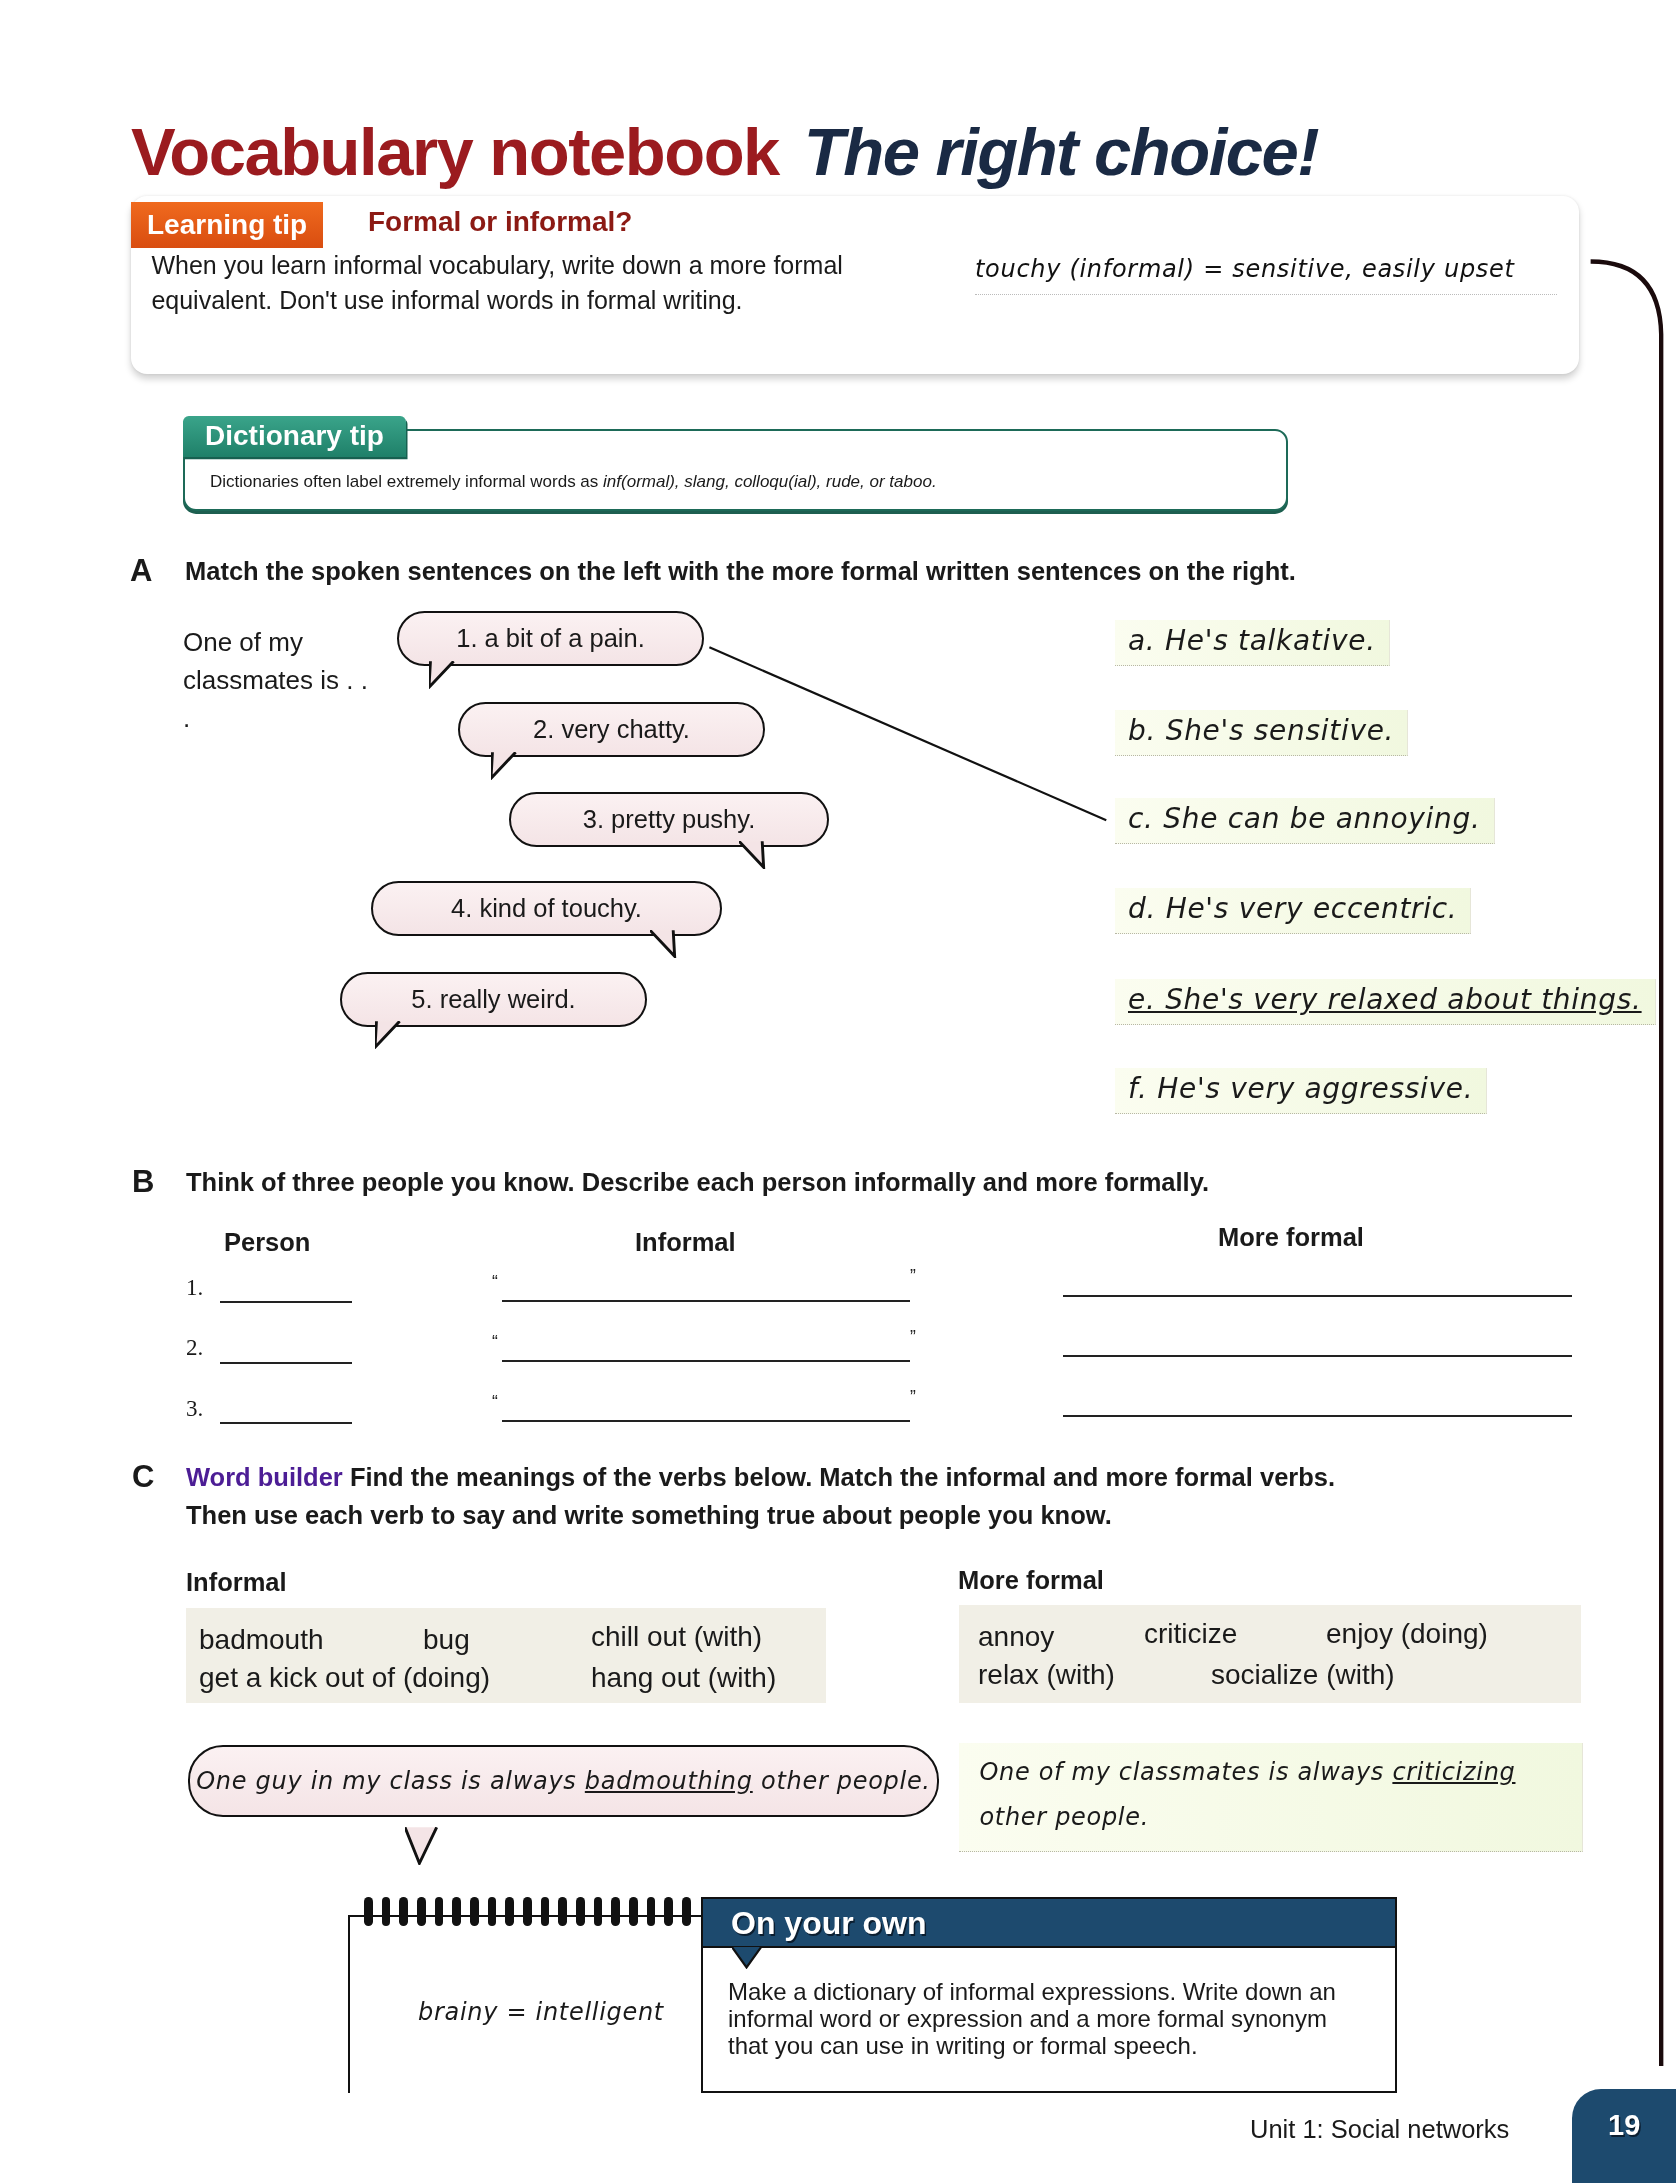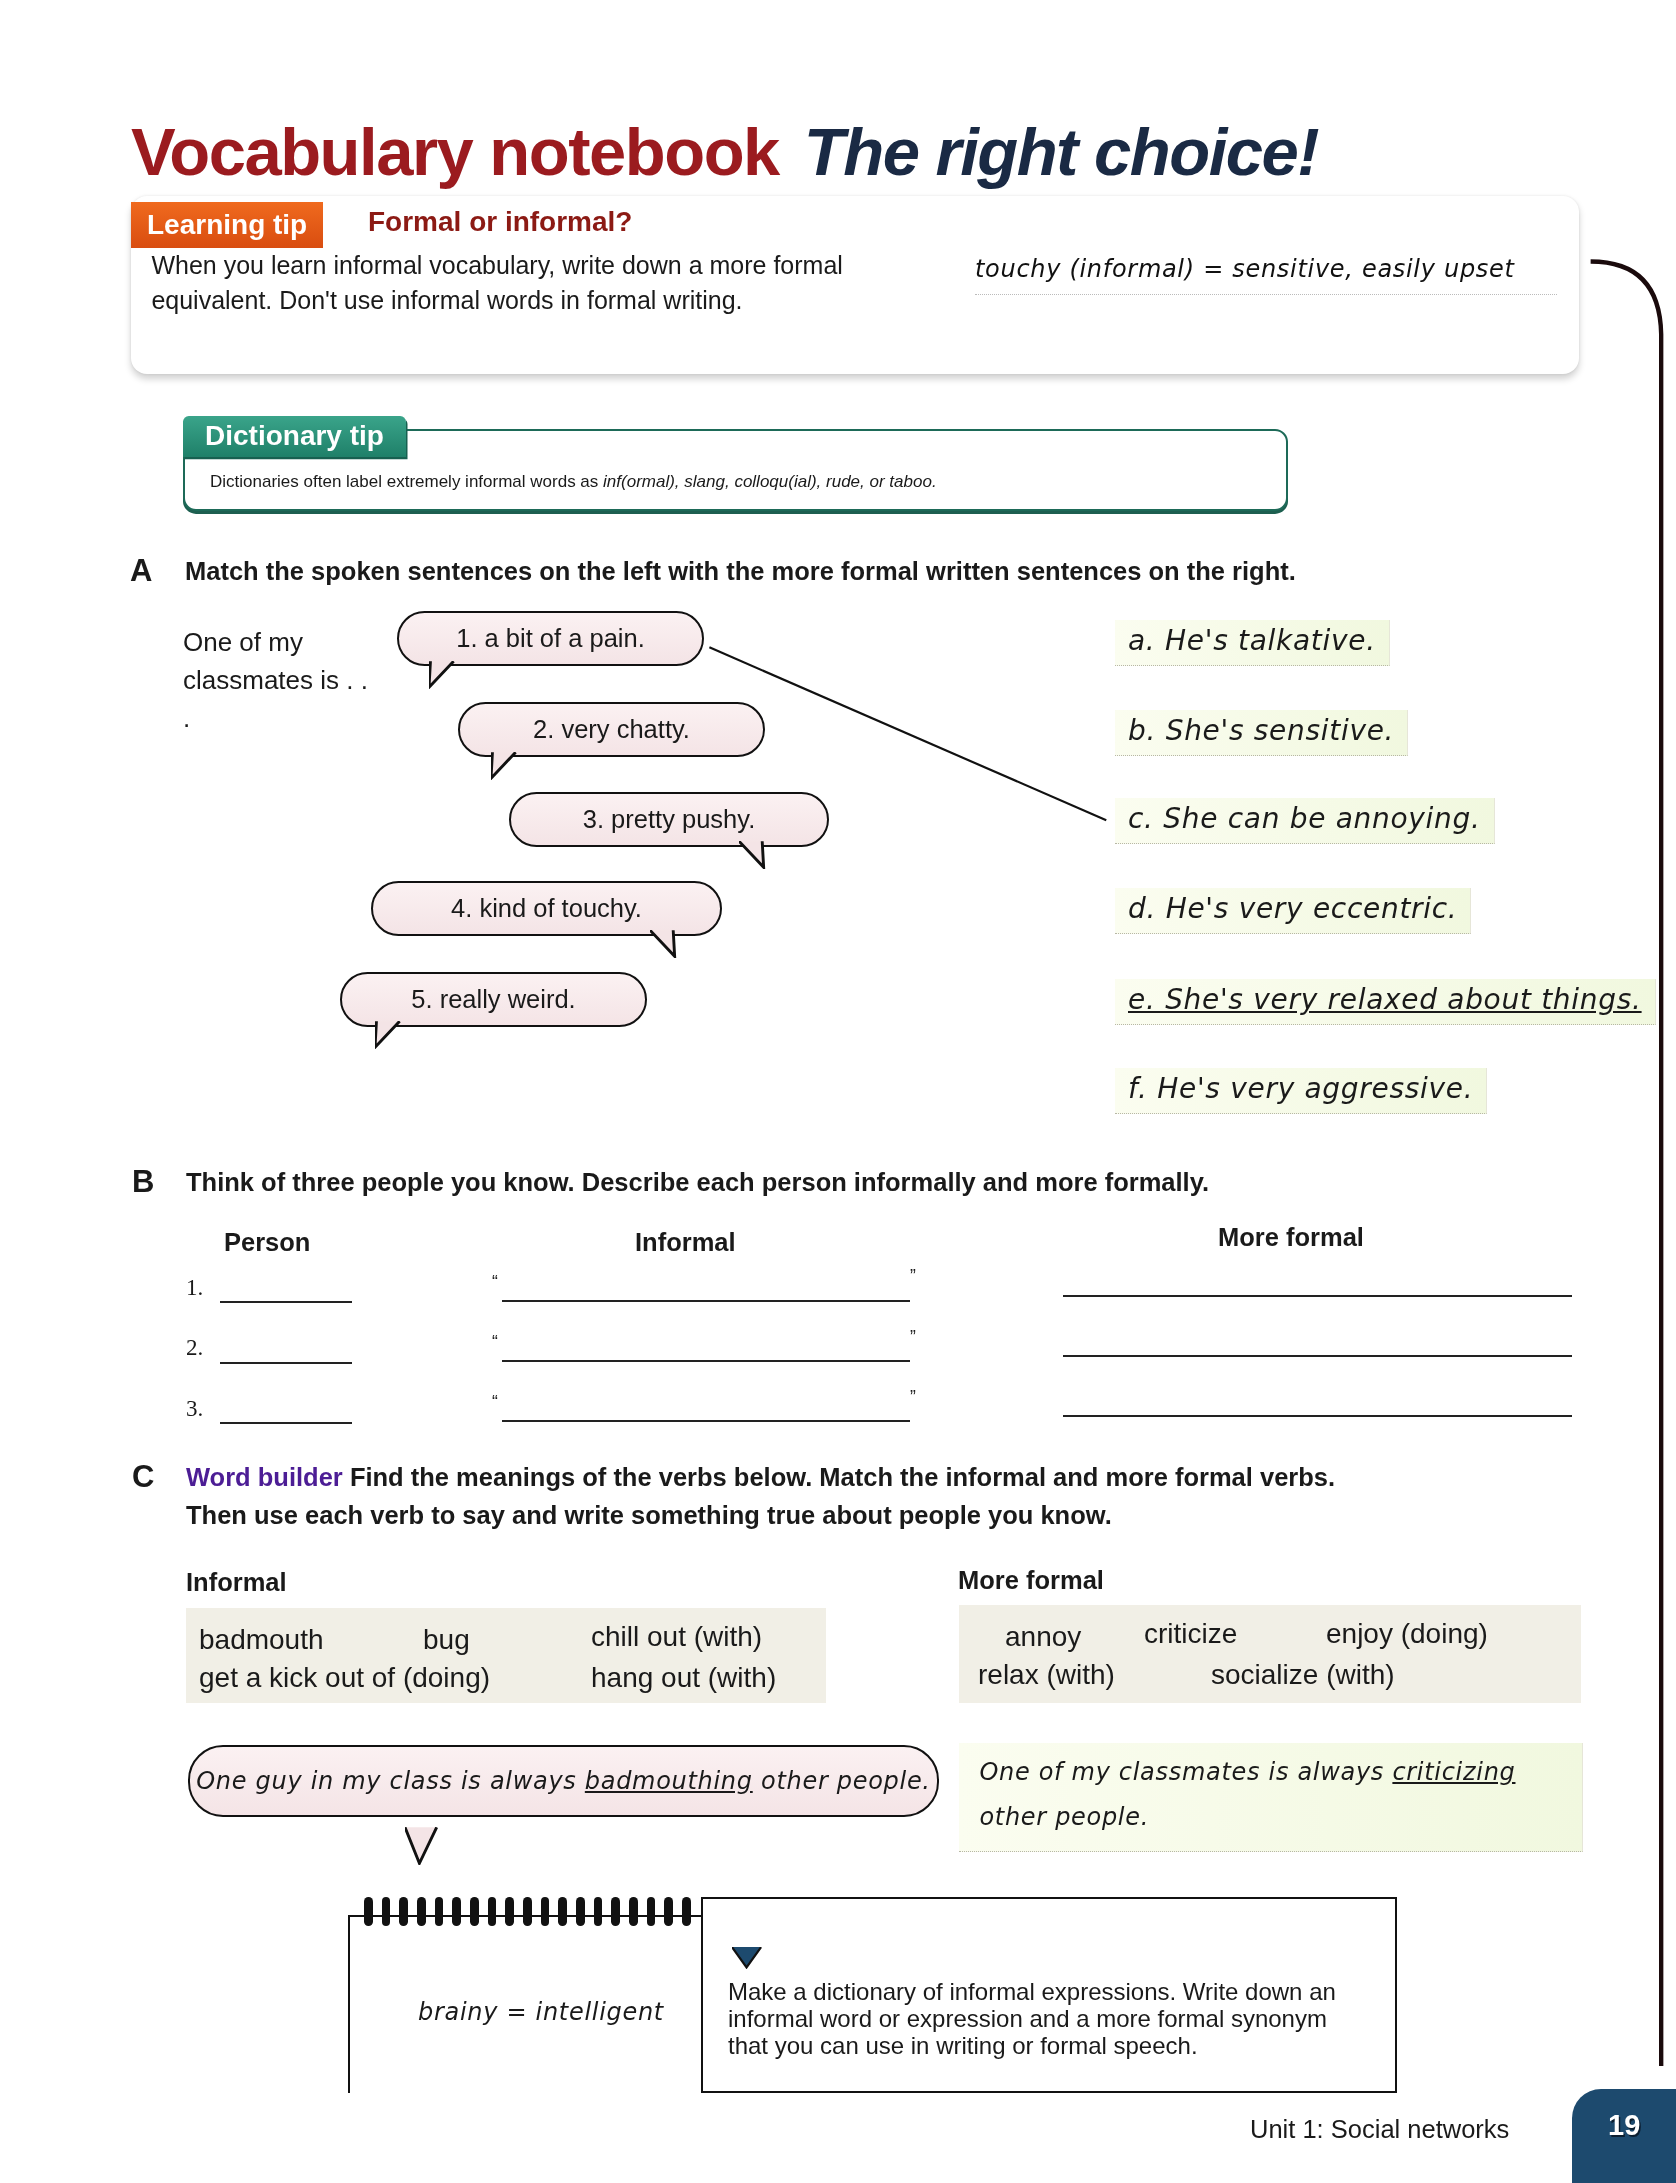--- a/index.html
+++ b/index.html
@@ -180,21 +180,21 @@
 
 <div class="abs wbox" style="left:186px; top:1608px; width:640px; height:95px;">
   <span style="left:13px; top:16px;">badmouth</span>
   <span style="left:237px; top:16px;">bug</span>
   <span style="left:405px; top:13px;">chill out (with)</span>
   <span style="left:13px; top:54px;">get a kick out of (doing)</span>
   <span style="left:405px; top:54px;">hang out (with)</span>
 </div>
 
 <div class="abs wbox" style="left:959px; top:1605px; width:622px; height:98px;">
-  <span style="left:19px; top:16px;margin-left:27px;">annoy</span>
+  <span style="left:19px; top:16px;">annoy</span>
   <span style="left:185px; top:13px;">criticize</span>
   <span style="left:367px; top:13px;">enjoy (doing)</span>
   <span style="left:19px; top:54px;">relax (with)</span>
   <span style="left:252px; top:54px;">socialize (with)</span>
 </div>
 
 <div class="abs bubble hand" style="left:188px; top:1745px; width:751px; height:72px; border-radius:35px; font-size:24px;">
   <span><span>One guy in my class is always </span><u>badmouthing</u><span> other people.</span></span>
 </div>
 <svg class="abs" style="left:405px; top:1827px;" width="36" height="38" viewBox="0 0 50 52">
@@ -223,20 +223,23 @@
     <i></i>
     <i></i>
     <i></i>
     <i></i>
     <i></i>
     <i></i>
 </div>
 <div class="abs hand" style="left:418px; top:1998px; font-size:24px;">brainy = intelligent</div>
 
 <div class="abs oyo">
+  <div class="abs oyo-head">
+    <div class="abs oyo-title">On your own</div>
+  </div>
   <svg class="abs" style="left:29px; top:48px;" width="32" height="22" viewBox="0 0 44 30">
       <path d="M0 0 L20 28 L40 0" fill="#1d4a6e" stroke="#111" stroke-width="3"></path>
     </svg>
   <div class="abs oyo-body">Make a dictionary of informal expressions. Write down an informal word or expression and a more formal synonym that you can use in writing or formal speech.</div>
 </div>
 
 <div class="abs footer-unit">Unit 1: Social networks</div>
 <div class="abs page-tab"></div>
 <div class="abs page-num">19</div>
 

